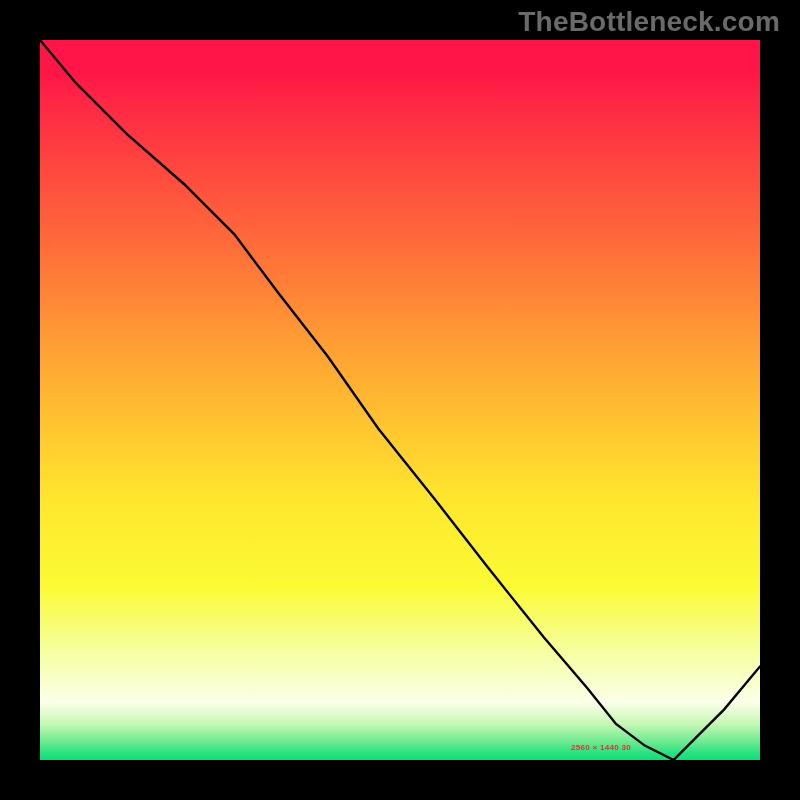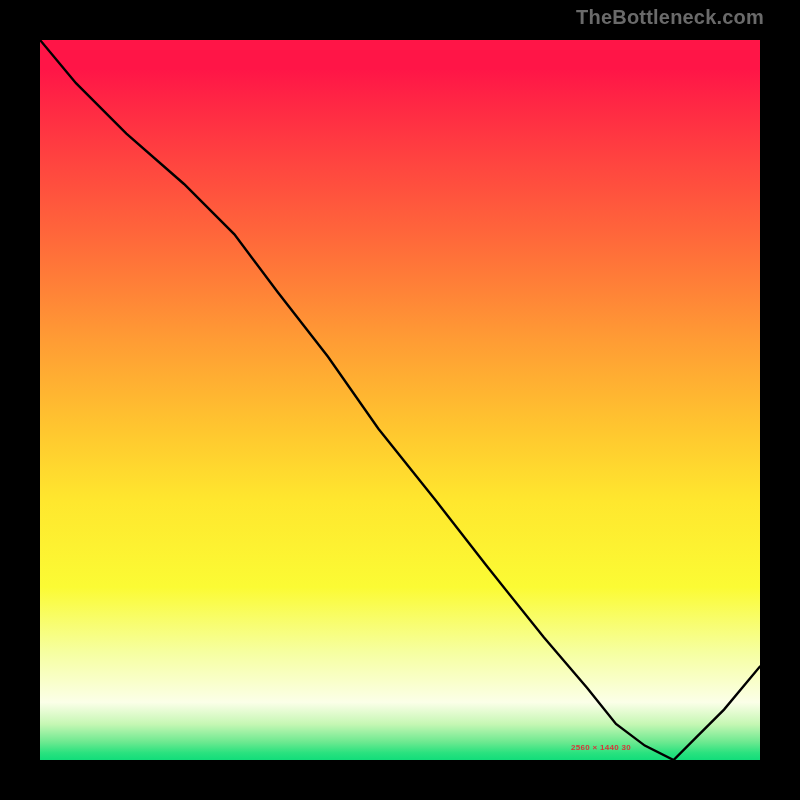--- a/index.html
+++ b/index.html
@@ -12,23 +12,23 @@
     overflow: hidden;
   }
   .wrap {
     position: relative;
     width: 800px;
     height: 800px;
   }
   .watermark {
     position: absolute;
     top: 6px;
-    right: 36px;
+    right: 20px;
     color: #6a6a6a;
-    font-size: 20px;
+    font-size: 28px;
     font-weight: 600;
     letter-spacing: 0.2px;
     z-index: 20;
     margin-left: 24px;
   }
   .plot-area {
     position: absolute;
     left: 40px;
     top: 40px;
     width: 720px;

